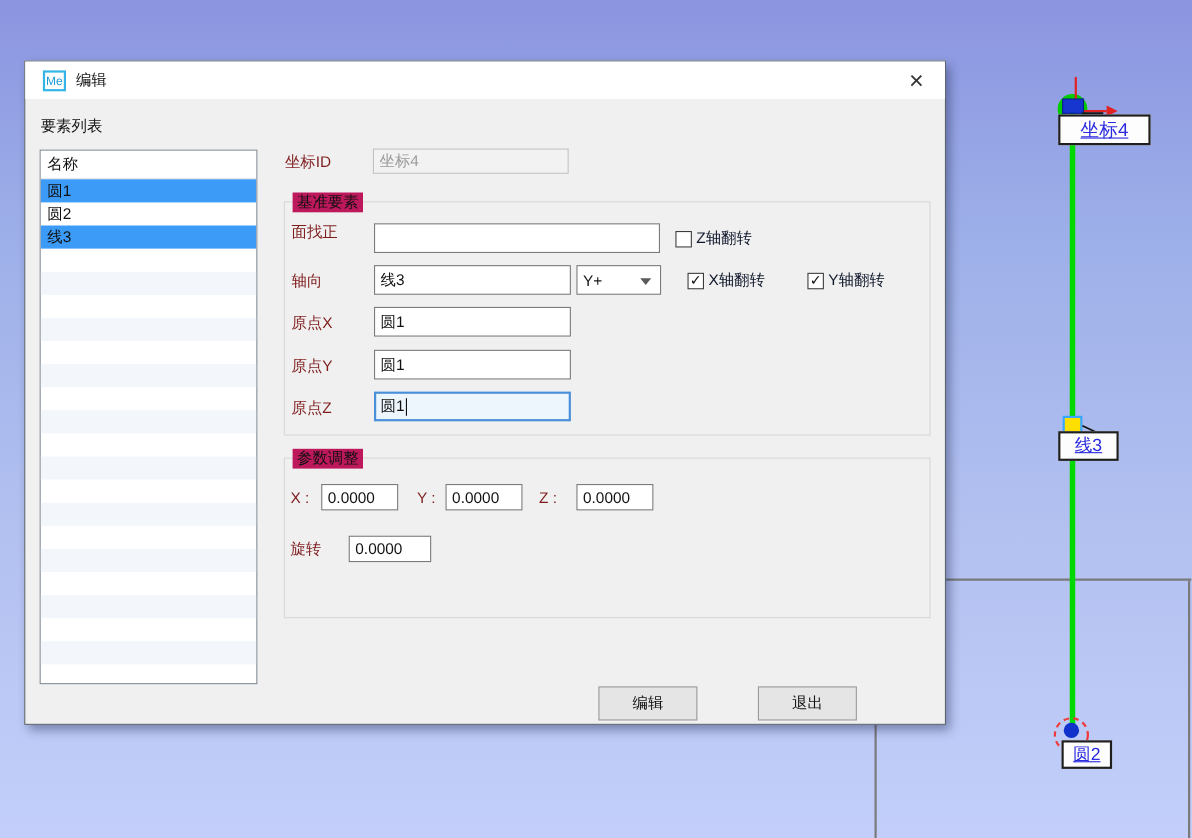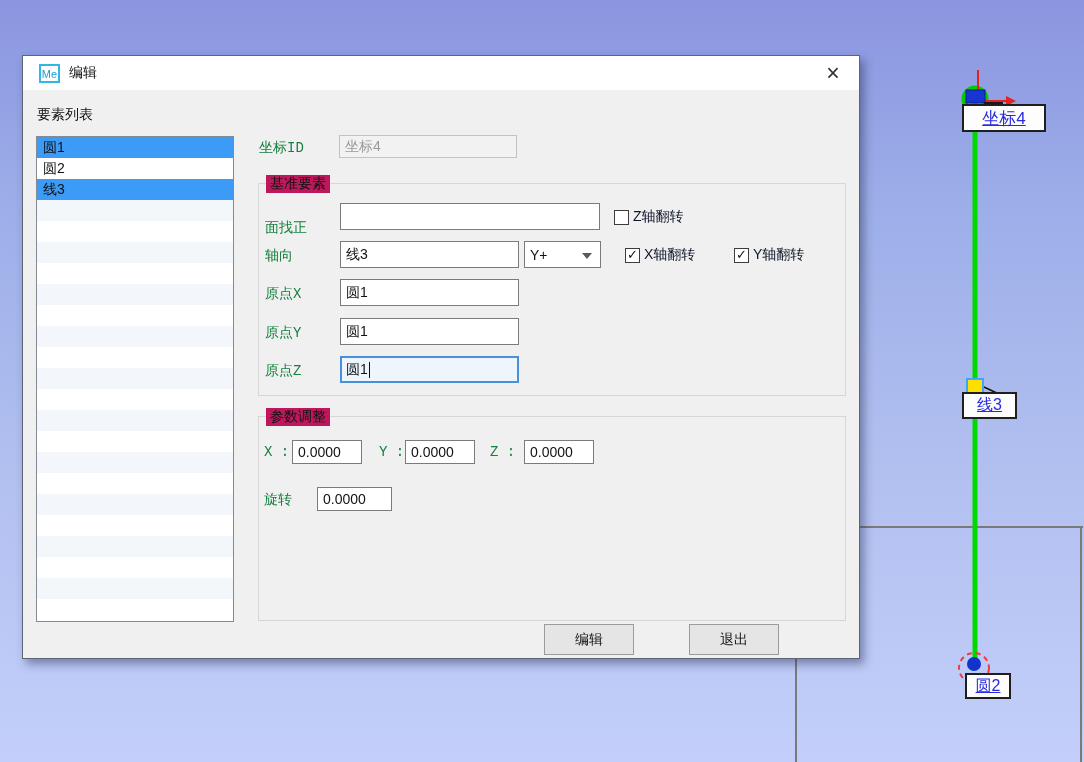--- a/index.html
+++ b/index.html
@@ -21,21 +21,21 @@
   .close-btn{position:absolute;right:12px;top:4px;width:28px;height:26px;font-size:23px;color:#333;display:flex;align-items:center;justify-content:center;cursor:default;line-height:1;}
 
   .panel-label{position:absolute;left:14px;top:50px;font-size:14px;color:#111;}
 
   .listbox{position:absolute;left:13px;top:80px;width:198px;height:486px;background:#fff;border:1px solid #828a94;box-sizing:border-box;overflow:hidden;}
   .lheader{height:25px;line-height:25px;padding-left:6px;font-size:14px;color:#111;border-bottom:1px solid #e2e2e2;background:#fff;}
   .lrow{height:21px;line-height:21px;padding-left:6px;font-size:14px;color:#111;}
   .lrow.sel{background:#3b9bf7;}
   .lrow.empty:nth-of-type(even){background:#f3f7fb;}
 
-  .field-label{position:absolute;font-size:14px;color:#15803d;white-space:nowrap;font-family:Liberation Mono, monospace;}
+  .field-label{position:absolute;font-size:14px;color:#7f1d1d;white-space:nowrap;}
   .tinput{position:absolute;box-sizing:border-box;border:1px solid #7b7b7b;background:#fff;font-family:"Liberation Sans",sans-serif;font-size:14px;padding:2px 5px;color:#111;}
   .tinput.disabled{background:#f2f2f2;border-color:#c3c3c3;color:#9a9a9a;}
 
   .groupbox{position:absolute;border:1px solid #d7d7d7;box-sizing:border-box;}
   .gb-legend{position:absolute;top:-9px;left:7px;background:#be185d;padding:0 4px;font-size:14px;color:#111;}
 
   .combo{position:absolute;box-sizing:border-box;border:1px solid #7b7b7b;background:#fff;font-size:14px;color:#111;display:flex;align-items:center;padding-left:5px;}
   .combo .chev{position:absolute;right:8px;top:11px;width:0;height:0;border-left:5px solid transparent;border-right:5px solid transparent;border-top:6px solid #5a5a5a;}
 
   .cbrow{position:absolute;display:flex;align-items:center;gap:4px;font-size:14px;color:#0f172a;}
@@ -87,20 +87,21 @@
 
     <div class="titlebar">
       <div class="me-icon">Me</div>
       <div class="title-text">编辑</div>
       <div class="close-btn">×</div>
     </div>
 
     <div class="panel-label">要素列表</div>
 
     <div class="listbox">
+      <div class="lheader">名称</div>
       <div class="lrow sel">圆1</div>
       <div class="lrow">圆2</div>
       <div class="lrow sel">线3</div>
       <div class="lrow empty"></div>
       <div class="lrow empty"></div>
       <div class="lrow empty"></div>
       <div class="lrow empty"></div>
       <div class="lrow empty"></div>
       <div class="lrow empty"></div>
       <div class="lrow empty"></div>
@@ -117,21 +118,21 @@
       <div class="lrow empty"></div>
       <div class="lrow empty"></div>
     </div>
 
     <div class="field-label" style="left:236px;top:83px;">坐标ID</div>
     <input class="tinput disabled" style="left: 316px; top: 79px; width: 178px; height: 23px;" readonly="" value="坐标4">
 
     <div class="groupbox" style="left:235px;top:127px;width:588px;height:213px;">
       <div class="gb-legend">基准要素</div>
 
-      <div class="field-label" style="left:6px;top:35px;text-align:right;">面找正</div>
+      <div class="field-label" style="left:6px;top:18px;text-align:right;">面找正</div>
       <input class="tinput" style="left: 81px; top: 19px; width: 260px; height: 27px;" value="">
 
       <div class="cbrow" style="left:355px;top:24px;">
         <span class="cbox"></span>
         <span>Z轴翻转</span>
       </div>
 
       <div class="field-label" style="left:6px;top:63px;">轴向</div>
       <input class="tinput" style="left: 81px; top: 57px; width: 179px; height: 27px;" value="线3">
       <div class="combo" style="left:265px;top:57px;width:77px;height:27px;">
@@ -154,21 +155,21 @@
       <div class="field-label" style="left:6px;top:140px;">原点Y</div>
       <input class="tinput" style="left: 81px; top: 134px; width: 179px; height: 27px;" value="圆1">
 
       <div class="field-label" style="left:6px;top:178px;">原点Z</div>
       <div class="focus-input" style="left:81px;top:172px;width:179px;height:27px;">
         <span>圆1</span>
         <span class="caret"></span>
       </div>
     </div>
 
-    <div class="groupbox" style="left:235px;top:360px;width:588px;height:205px;">
+    <div class="groupbox" style="left:235px;top:360px;width:588px;height:146px;">
       <div class="gb-legend">参数调整</div>
 
       <div class="field-label" style="left:5px;top:27px;">X :</div>
       <input class="tinput" style="left: 33px; top: 23px; width: 70px; height: 24px;" value="0.0000">
 
       <div class="field-label" style="left:120px;top:27px;">Y :</div>
       <input class="tinput" style="left: 146px; top: 23px; width: 70px; height: 24px;" value="0.0000">
 
       <div class="field-label" style="left:231px;top:27px;">Z :</div>
       <input class="tinput" style="left: 265px; top: 23px; width: 70px; height: 24px;" value="0.0000">

